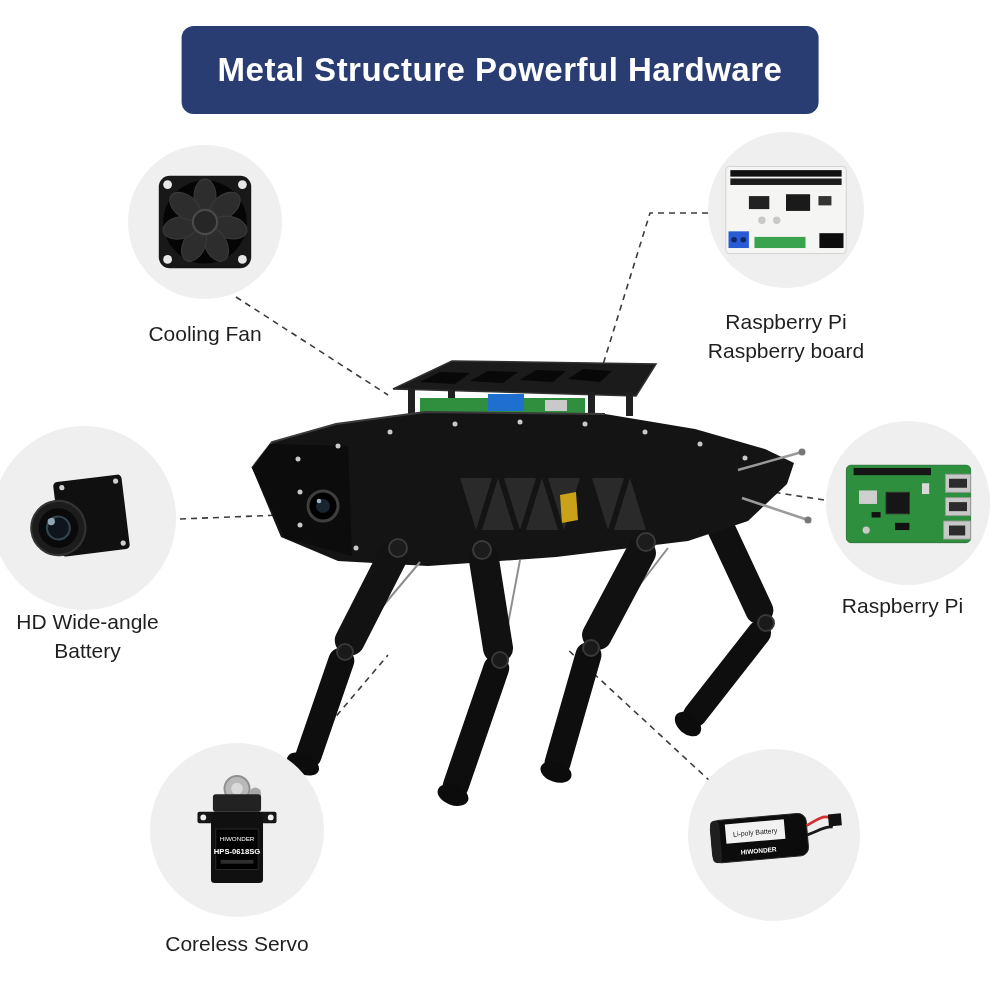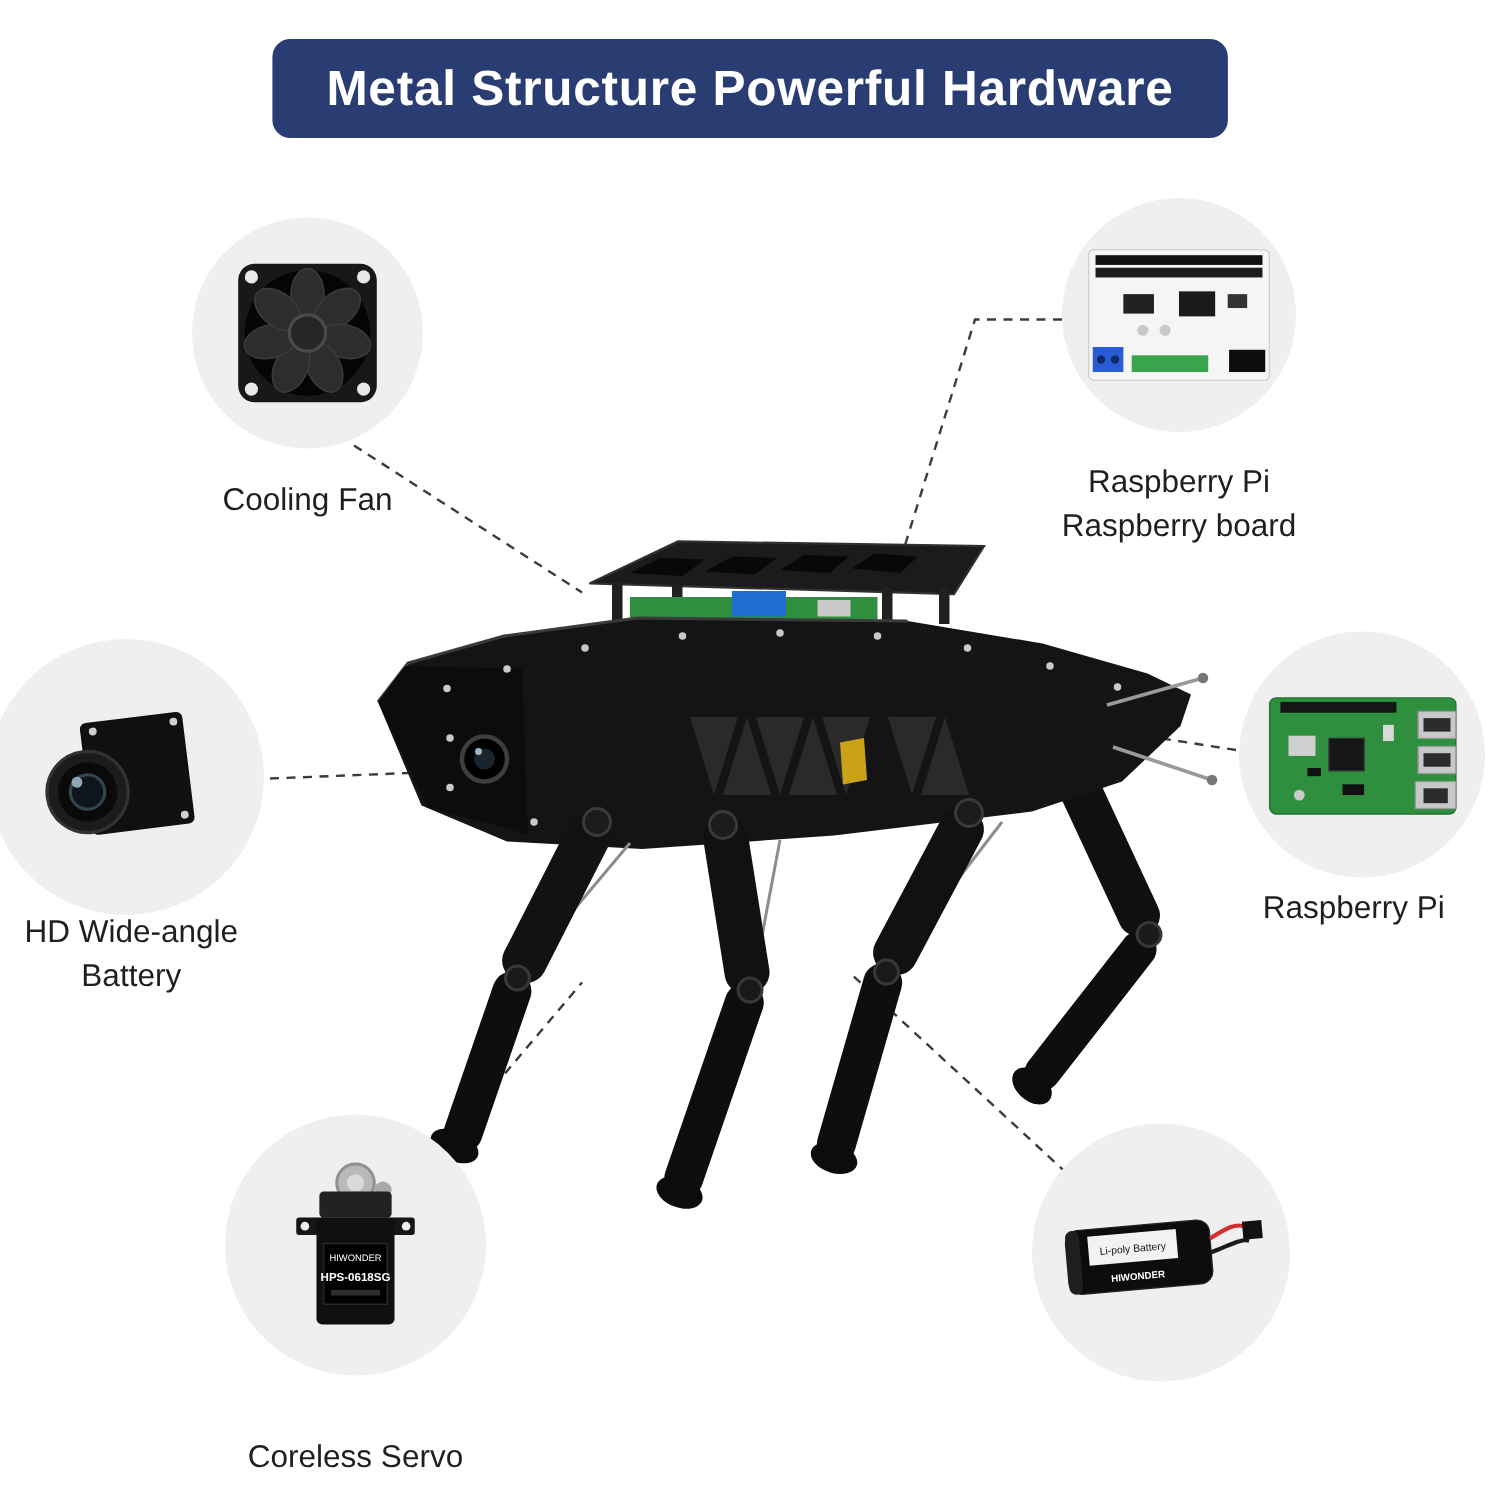--- a/index.html
+++ b/index.html
@@ -2,21 +2,21 @@
 <html><head>
 <meta charset="utf-8">
 <style>
   * { margin:0; padding:0; box-sizing:border-box; }
   html,body { background:#ffffff; font-family:"Liberation Sans", sans-serif; }
   .canvas { position:relative; width:1000px; height:1000px; background:#ffffff; overflow:hidden; }
 
   .banner {
     position:absolute; top:26px; left:50%; transform:translateX(-50%);
     background:#293d73; color:#ffffff; font-size:33px; font-weight:700;
-    padding:14px 36px; border-radius:12px; white-space:nowrap; letter-spacing:.5px;
+    padding:25px 36px; border-radius:12px; white-space:nowrap; letter-spacing:.5px;
   }
 
   .overlay { position:absolute; left:0; top:0; width:1000px; height:1000px; }
 
   .bubble {
     position:absolute; background:#efefef; border-radius:50%;
     display:flex; align-items:center; justify-content:center;
   }
   .bubble svg { display:block; }
 
@@ -246,18 +246,18 @@
 
   <div class="callout-label" style="left:-10px; top:607px; width:195px;">
     <span>HD Wide-angle</span><br>
     <span>Battery</span>
   </div>
 
   <div class="callout-label" style="left:805px; top:591px; width:195px;">
     <span>Raspberry Pi</span>
   </div>
 
-  <div class="callout-label" style="left:127px; top:929px; width:220px;margin-top:28px;">
+  <div class="callout-label" style="left:127px; top:929px; width:220px;">
     <span>Coreless Servo</span>
   </div>
 
 
 </div>
 
 </body></html>

